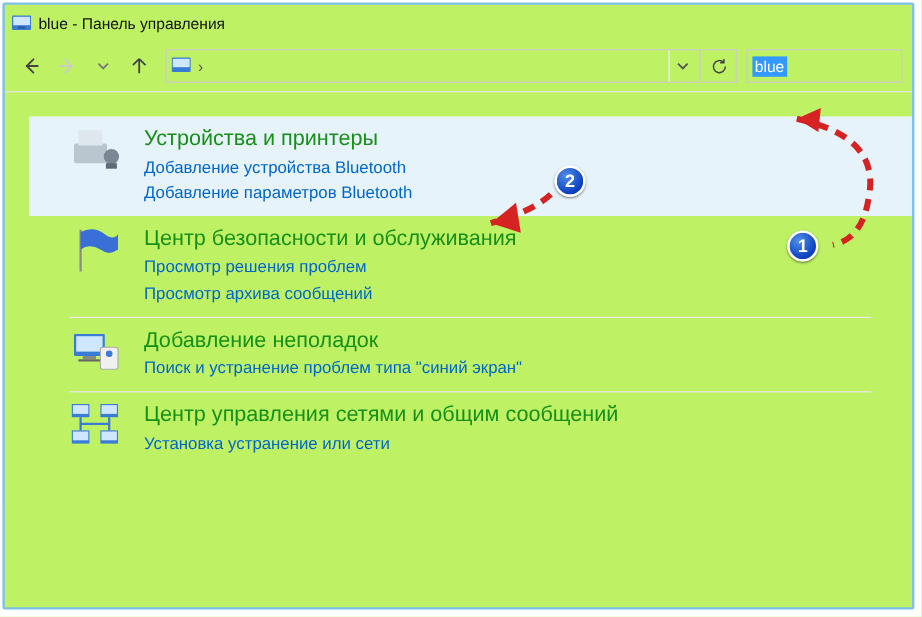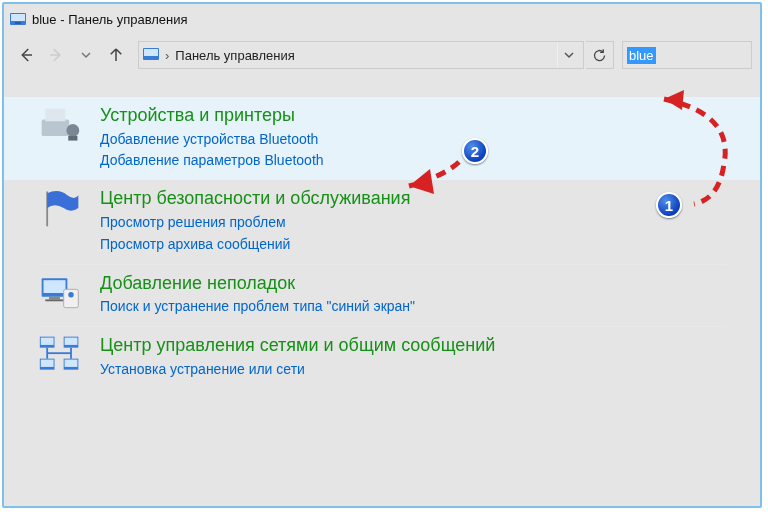--- a/index.html
+++ b/index.html
@@ -12,21 +12,21 @@
     height: 514px;
     position: relative;
     overflow: hidden;
   }
   .window {
     width: 760px;
     height: 506px;
     margin: 2px;
     border: 2px solid #7ec0ea;
     border-radius: 2px;
-    background: #e5e5e5;
+    background: #bef264;
     position: relative;
     display: flex;
     flex-direction: column;
   }
   .titlebar {
     height: 30px;
     display: flex;
     align-items: center;
     padding: 0 6px;
     font-size: 13px;
@@ -93,20 +93,21 @@
   }
   .divider {
     height: 1px;
     background: #e6e6e6;
     margin: 0 0 2px 0;
   }
   .content {
     flex: 1;
     overflow: hidden;
     padding: 18px 0 0 0;
+    margin-left: 20px;
   }
   .item {
     display: flex;
     padding: 6px 24px 10px 34px;
     gap: 18px;
   }
   .item.highlighted {
     background: #e6f3fb;
   }
   .item .icon {
@@ -194,21 +195,20 @@
     </div>
 
     <div class="addr-box">
       <span>
         <svg viewBox="0 0 16 16" width="16" height="16">
           <rect x="0" y="2" width="16" height="12" fill="#3a7bd5" rx="1"></rect>
           <rect x="1" y="3" width="14" height="7" fill="#cfe6ff"></rect>
         </svg>
       </span>
       <span class="chev">›</span>
-      <span>Панель управления</span>
       <div style="flex:1"></div>
       <div class="addr-drop">
         <svg width="10" height="10" viewBox="0 0 10 10">
             <path d="M1 3 L5 7 L9 3" stroke="#555" stroke-width="1.5" fill="none"></path>
           </svg>
       </div>
     </div>
     <div class="refresh">
       <svg width="15" height="15" viewBox="0 0 24 24">
           <path d="M20 12 A8 8 0 1 1 17.6 6.3" stroke="#444" stroke-width="2" fill="none"></path>

